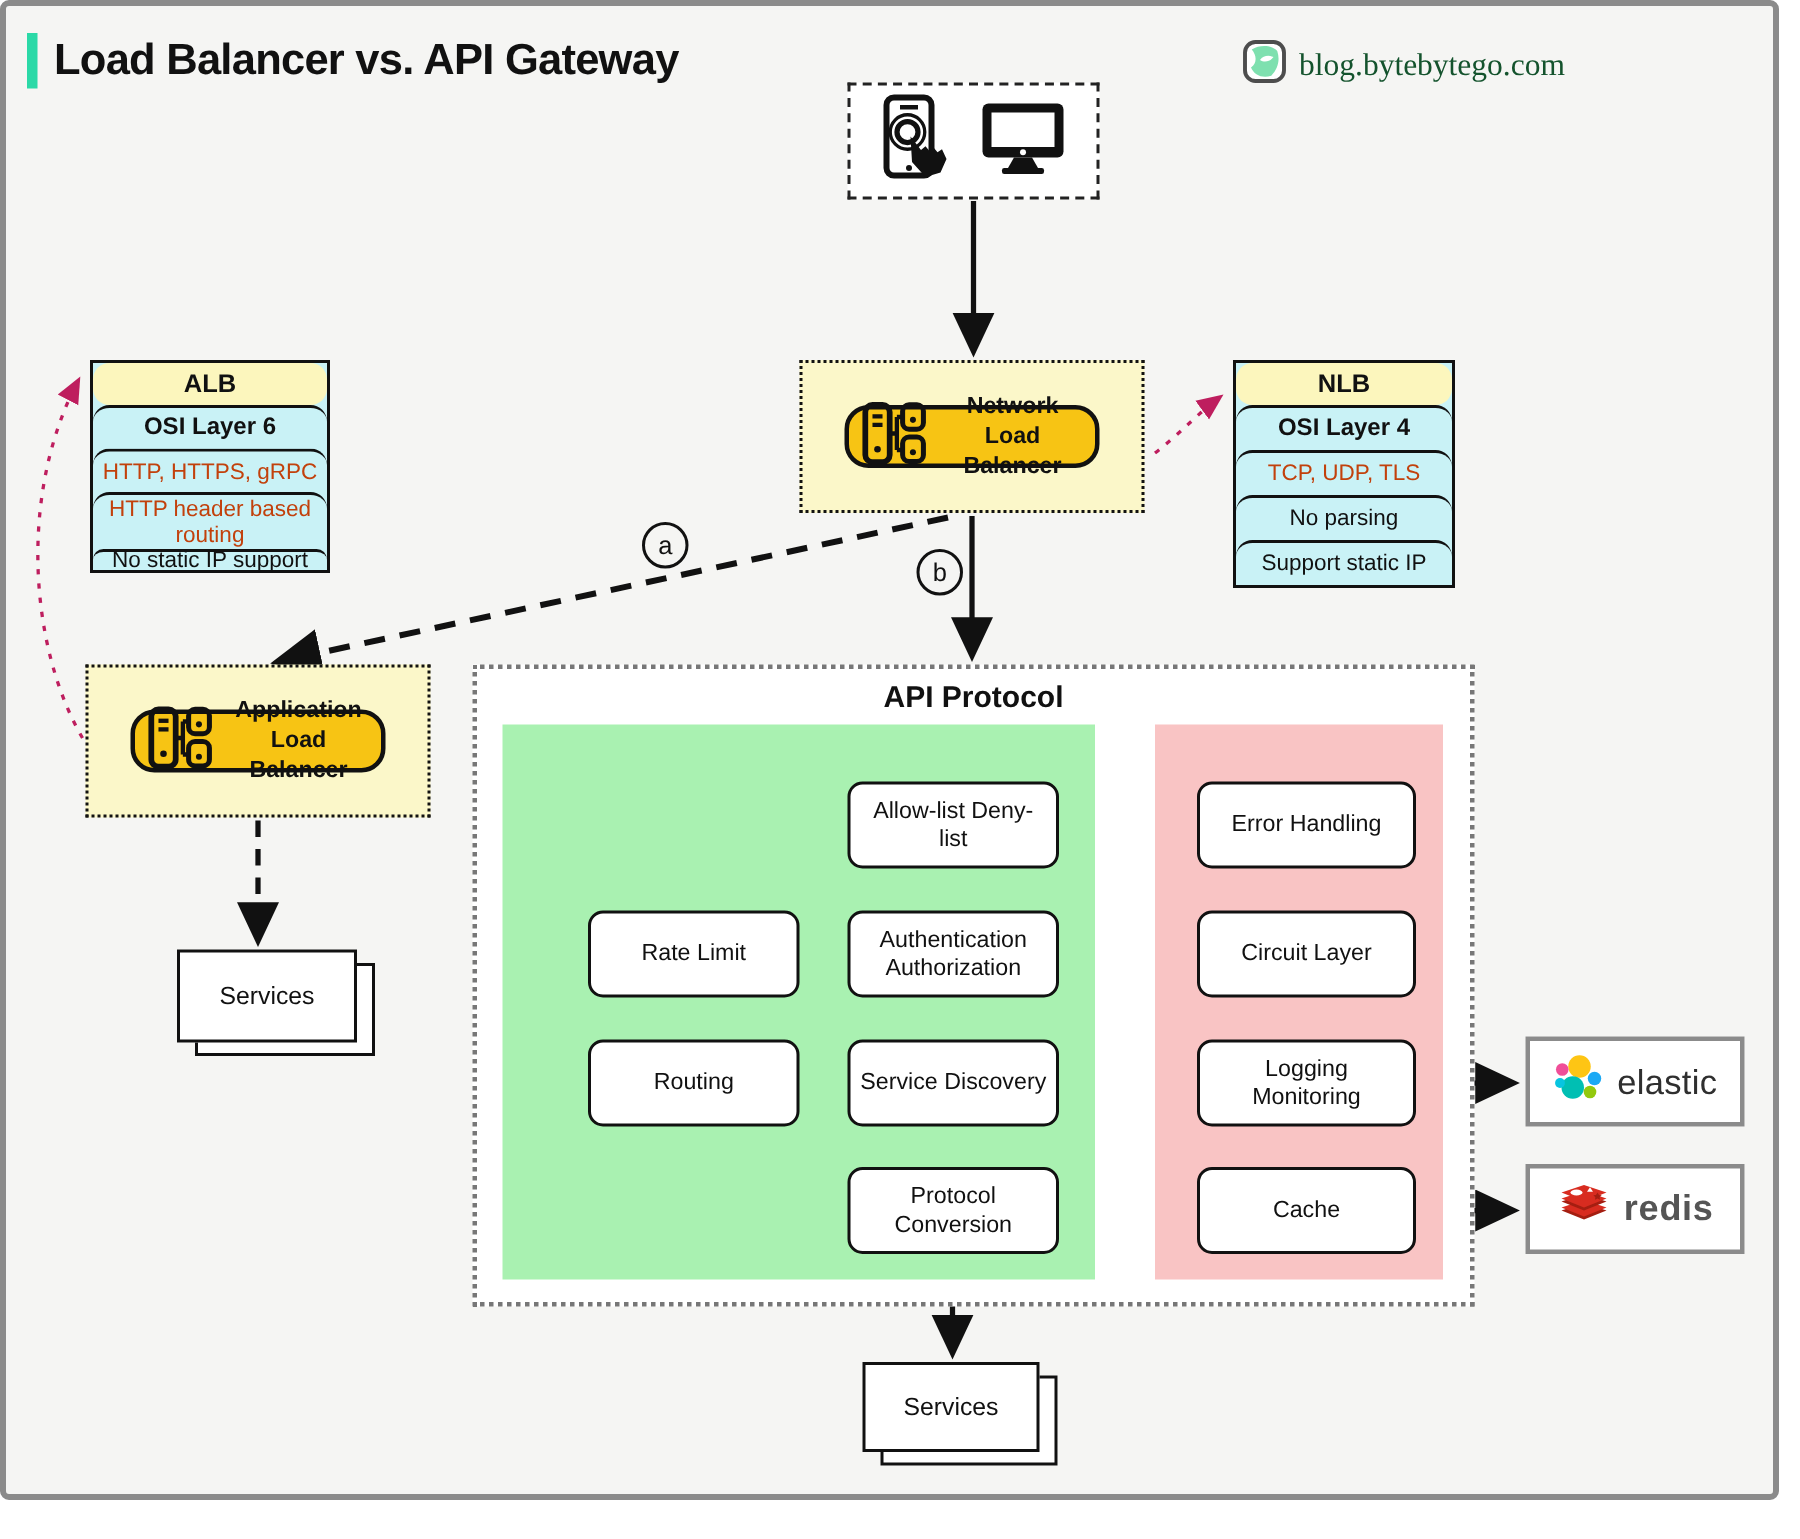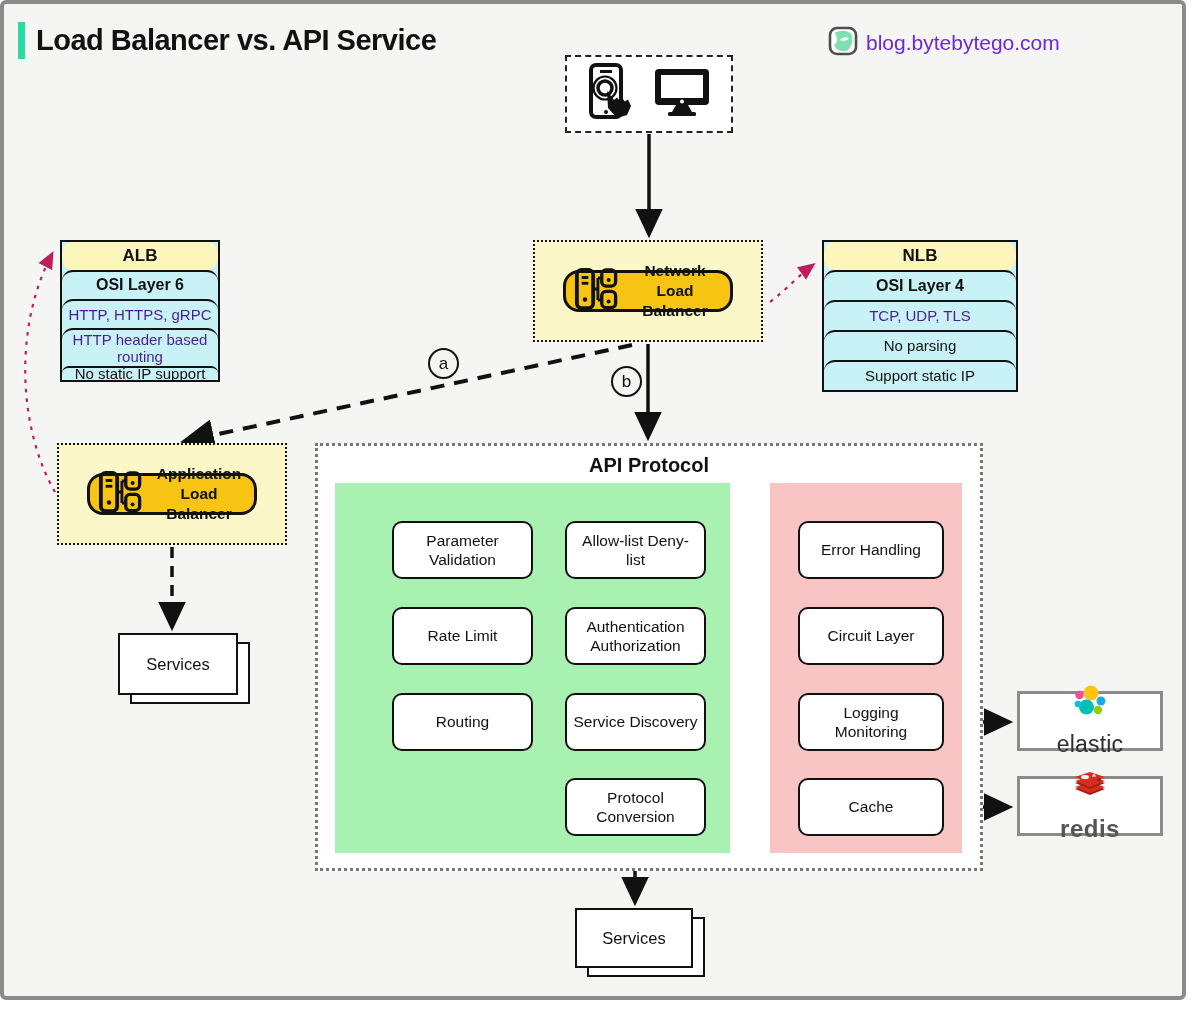--- a/index.html
+++ b/index.html
@@ -7,43 +7,43 @@
   .canvas { position:relative; width:1200px; height:1026px; background:#fff; overflow:hidden; }
   .frame { position:absolute; left:0; top:0; width:1186px; height:1000px;
            border:4px solid #8b8b8b; border-radius:6px; background:#f5f5f3; }
   .stage { position:absolute; inset:0; }
   .arrows { position:absolute; left:0; top:0; width:1200px; height:1026px; pointer-events:none; }
 
   
   .accent { position:absolute; left:18px; top:22px; width:7px; height:37px; background:#2bd9a7; }
   .title { position:absolute; left:36px; top:24px; font-size:29px; font-weight:700; letter-spacing:-0.5px; }
   .brand { position:absolute; left:828px; top:26px; display:flex; align-items:center; gap:8px; }
-  .brand-text { font-size:21px; font-weight:500; color:#6d28d9; }
+  .brand-text { font-size:21px; font-weight:500; color:#14532d;font-family:Liberation Serif, serif; }
 
   
   .client { position:absolute; left:565px; top:55px; width:168px; height:78px; background:#fff;
             border:2.5px dashed #222; display:flex; align-items:center; justify-content:center; gap:18px; }
 
   
   .lb-outer { position:absolute; background:#fbf7c9; border:2.5px dotted #111; padding:28px; }
   .lb-outer.nlb { left:533px; top:240px; width:230px; height:102px; }
   .lb-outer.alb { left:57px;  top:443px; width:230px; height:102px; }
   .lb-inner { width:100%; height:100%; background:#f7c414; border:3.5px solid #111; border-radius:16px;
               display:flex; align-items:center; justify-content:center; gap:10px; padding:0 8px; }
   .lb-label { font-size:15.5px; font-weight:700; text-align:center; line-height:1.3; }
 
   
   .cmp-table { position:absolute; border:2.5px solid #111; background:#c9f2f6; text-align:center; }
   .cmp-table.alb-t { left:60px; top:240px; width:160px; }
-  .cmp-table.nlb-t { left:822px; top:240px; width:196px; }
+  .cmp-table.nlb-t { left:822px; top:240px; width:148px; }
   .cmp-row { border-top:2px solid #111; display:flex; align-items:center; justify-content:center;
              font-size:15px; line-height:1.15; padding:0 2px;border-radius:11px; }
   .cmp-head { border-top:none; background:#fcf6bd; font-weight:700; font-size:17px; height:28px; }
   .bold-row { font-weight:700; font-size:16px; }
-  .gray-row { color:#4c1d95; }
+  .gray-row { color:#c2410c; }
 
   
   .gateway { position:absolute; left:315px; top:443px; width:668px; height:428px;
              border:3px dotted #777; background:#fff; }
   .gw-title { position:absolute; left:0; right:0; top:8px; text-align:center; font-size:20px; font-weight:700; }
   .panel { position:absolute; }
   .panel.green { left:335px; top:483px; width:395px; height:370px; background:#a9f1b1; }
   .panel.pink  { left:770px; top:483px; width:192px; height:370px; background:#f9c4c4; }
 
   .flow-box { position:absolute; background:#fff; border:2.5px solid #111; border-radius:10px;
@@ -57,21 +57,21 @@
   .services .back { position:absolute; left:12px; top:9px; width:100%; height:100%;
                     background:#fff; border:2.5px solid #111; }
   .services .front { position:absolute; left:0; top:0; width:100%; height:100%; background:#fff;
                      border:2.5px solid #111; display:flex; align-items:center; justify-content:center;
                      font-size:16.5px; }
   .services.left-s { left:118px; top:633px; width:120px; height:62px; }
   .services.bottom-s { left:575px; top:908px; width:118px; height:60px; }
 
   
   .logo-box { position:absolute; width:146px; height:60px; background:#fff; border:3px solid #8b8b8b;
-              display:flex; align-items:center; justify-content:center; gap:9px;flex-direction:column; }
+              display:flex; align-items:center; justify-content:center; gap:9px; }
   .logo-box.elastic-b { left:1017px; top:691px; }
   .logo-box.redis-b { left:1017px; top:776px; }
   .elastic-text { font-size:23px; color:#2f2f2f; letter-spacing:0.2px; }
   .redis-text { font-size:24px; font-weight:700; color:#555; letter-spacing:0.5px; }
 
   
   .edge-circle { position:absolute; width:31px; height:31px; border-radius:50%;
                  border:2.5px solid #111; background:#f5f5f3; display:flex; align-items:center;
                  justify-content:center; font-size:17px; }
   .edge-a { left:428px; top:348px; }
@@ -112,21 +112,21 @@
       <path d="M635,837 L635,901" stroke="#111" stroke-width="3.5" fill="none" marker-end="url(#ah)"></path>
 
       <path d="M946,722 L1008,722" stroke="#111" stroke-width="3.5" fill="none" marker-end="url(#ah)"></path>
       <path d="M946,807 L1008,807" stroke="#111" stroke-width="3.5" fill="none" marker-end="url(#ah)"></path>
 
       <path d="M55,492 C 20,432 12,330 52,254" stroke="#be1e5e" stroke-width="2.2" fill="none" stroke-dasharray="3.5 6" marker-end="url(#mh)"></path>
       <path d="M770,302 C 788,288 798,276 813,265" stroke="#be1e5e" stroke-width="2.2" fill="none" stroke-dasharray="3.5 6" marker-end="url(#mh)"></path>
     </svg>
 
     <div class="accent"></div>
-    <div class="title">Load Balancer vs. API Service</div>
+    <div class="title">Load Balancer vs. API Gateway</div>
     <div class="brand">
       <span>
         <svg width="30" height="30" viewBox="0 0 30 30">
           <rect x="2" y="2" width="26" height="26" rx="7" fill="#fff" stroke="#4d4d4d" stroke-width="2.6"></rect>
           <path d="M6.5,7 C12,3.5 20,4 23.5,8 C25.5,14 24,20 19.5,24.5 C13.5,26.5 8,24 6,19
                    C10,16.5 10,11 6.5,7 Z" fill="#7ee0af"></path>
           <path d="M12,14 C14,11 18,10.5 21,12 C19,15 15,16 12,14 Z" fill="#fff"></path>
         </svg>
       </span>
       <span class="brand-text">blog.bytebytego.com</span>
@@ -217,21 +217,20 @@
 
     <div class="edge-circle edge-a">a</div>
     <div class="edge-circle edge-b">b</div>
 
     <div class="gateway">
       <div class="gw-title">API Protocol</div>
     </div>
     <div class="panel green"></div>
     <div class="panel pink"></div>
 
-    <div class="flow-box w140" style="left:392px; top:521px">Parameter Validation</div>
     <div class="flow-box w140" style="left:565px; top:521px">Allow-list Deny-list</div>
     <div class="flow-box w140" style="left:392px; top:607px">Rate Limit</div>
     <div class="flow-box w140" style="left:565px; top:607px">Authentication Authorization</div>
     <div class="flow-box w140" style="left:392px; top:693px">Routing</div>
     <div class="flow-box w140" style="left:565px; top:693px">Service Discovery</div>
     <div class="flow-box w140" style="left:565px; top:778px">Protocol Conversion</div>
 
     <div class="flow-box w146" style="left:798px; top:521px">Error Handling</div>
     <div class="flow-box w146" style="left:798px; top:607px">Circuit Layer</div>
     <div class="flow-box w146" style="left:798px; top:693px">Logging Monitoring</div>

